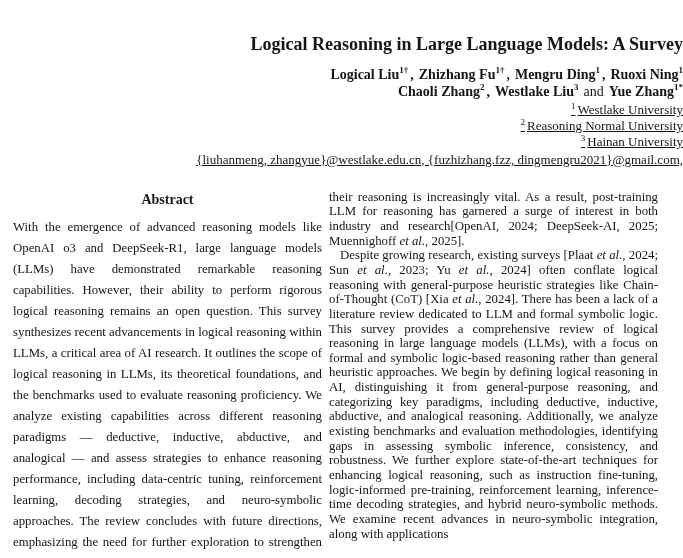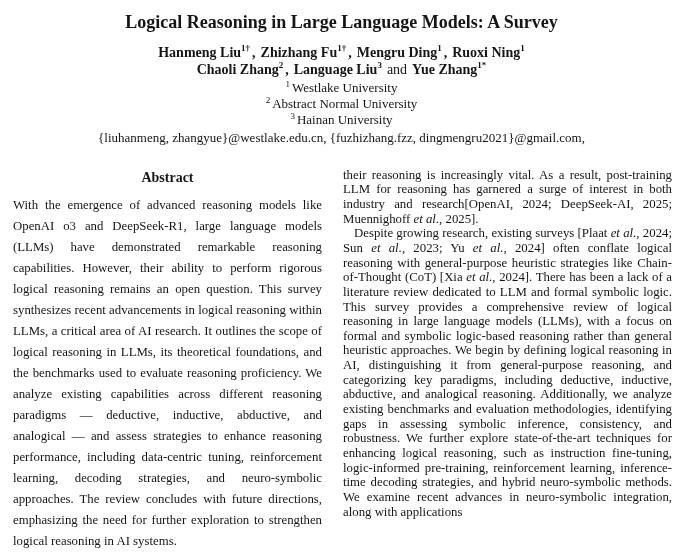--- a/index.html
+++ b/index.html
@@ -12,22 +12,22 @@
     width: 683px;
     height: 558px;
     overflow: hidden;
     background: #ffffff;
     color: #151515;
     font-family: "Liberation Serif", "DejaVu Serif", serif;
     -webkit-font-smoothing: antialiased;
   }
   
   .header {
-    text-align: center;
-    padding-top: 11px;
+    text-align: right;
+    padding-top: 33px;
   }
   .title {
     font-size: 18px;
     line-height: 22px;
     font-weight: bold;
     margin: 0 0 11px 0;
   }
   .author-line {
     font-size: 14px;
     line-height: 17px;
@@ -42,44 +42,46 @@
     padding: 0 5px 0 2px;
   }
   .author-line .and {
     font-weight: normal;
     padding: 0 5px;
   }
   .affiliations {
     margin-top: 2px;
     font-size: 13px;
     line-height: 16.2px;
+    text-decoration: underline;
   }
   .affiliations sup {
     font-size: 9px;
     line-height: 0;
     margin-right: 2px;
   }
   .emails {
     margin-top: 1px;
     font-size: 13px;
     line-height: 16px;
+    text-decoration: underline;
   }
   
   .columns {
     display: flex;
     align-items: flex-start;
     margin-top: 22px;
   }
   .col-left {
     width: 309px;
     margin-left: 13px;
   }
   .col-right {
     width: 329px;
-    margin-left: 21px;
+    margin-left: 7px;
   }
   .abstract-heading {
     font-size: 14px;
     font-weight: bold;
     text-align: center;
     margin: 2px 0 0 0;
     font-family: Liberation Serif, serif;
   }
   .abstract-text {
     margin: 9px 0 0 0;
@@ -110,29 +112,29 @@
   em { font-style: italic; }
 </style>
 </head>
 <body>
 
 <div class="page">
 
   <header class="header">
     <h1 class="title">Logical Reasoning in Large Language Models: A Survey</h1>
 
-    <div class="author-line"><span><b>Hanmeng Liu</b><sup class="asup">1†</sup></span><span class="sep">,</span><span><b>Zhizhang Fu</b><sup class="asup">1†</sup></span><span class="sep">,</span><span><b>Mengru Ding</b><sup class="asup">1</sup></span><span class="sep">,</span><span><b>Ruoxi Ning</b><sup class="asup">1</sup></span>
+    <div class="author-line"><span><b>Logical Liu</b><sup class="asup">1†</sup></span><span class="sep">,</span><span><b>Zhizhang Fu</b><sup class="asup">1†</sup></span><span class="sep">,</span><span><b>Mengru Ding</b><sup class="asup">1</sup></span><span class="sep">,</span><span><b>Ruoxi Ning</b><sup class="asup">1</sup></span>
     </div>
 
-    <div class="author-line"><span><b>Chaoli Zhang</b><sup class="asup">2</sup></span><span class="sep">,</span><span><b>Language Liu</b><sup class="asup">3</sup></span><span class="and">and</span><span><b>Yue Zhang</b><sup class="asup">1*</sup></span>
+    <div class="author-line"><span><b>Chaoli Zhang</b><sup class="asup">2</sup></span><span class="sep">,</span><span><b>Westlake Liu</b><sup class="asup">3</sup></span><span class="and">and</span><span><b>Yue Zhang</b><sup class="asup">1*</sup></span>
     </div>
 
     <div class="affiliations">
       <div><sup>1</sup><span>Westlake University</span></div>
-      <div><sup>2</sup><span>Abstract Normal University</span></div>
+      <div><sup>2</sup><span>Reasoning Normal University</span></div>
       <div><sup>3</sup><span>Hainan University</span></div>
     </div>
 
     <div class="emails">
       <div>{liuhanmeng, zhangyue}@westlake.edu.cn, {fuzhizhang.fzz, dingmengru2021}@gmail.com,</div>
     </div>
   </header>
 
   <div class="columns">
 

